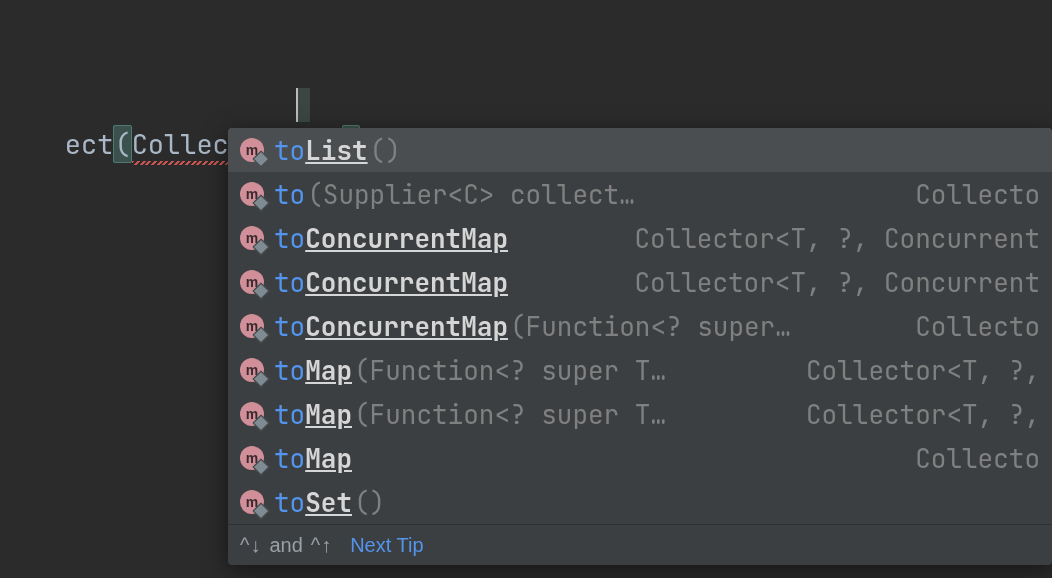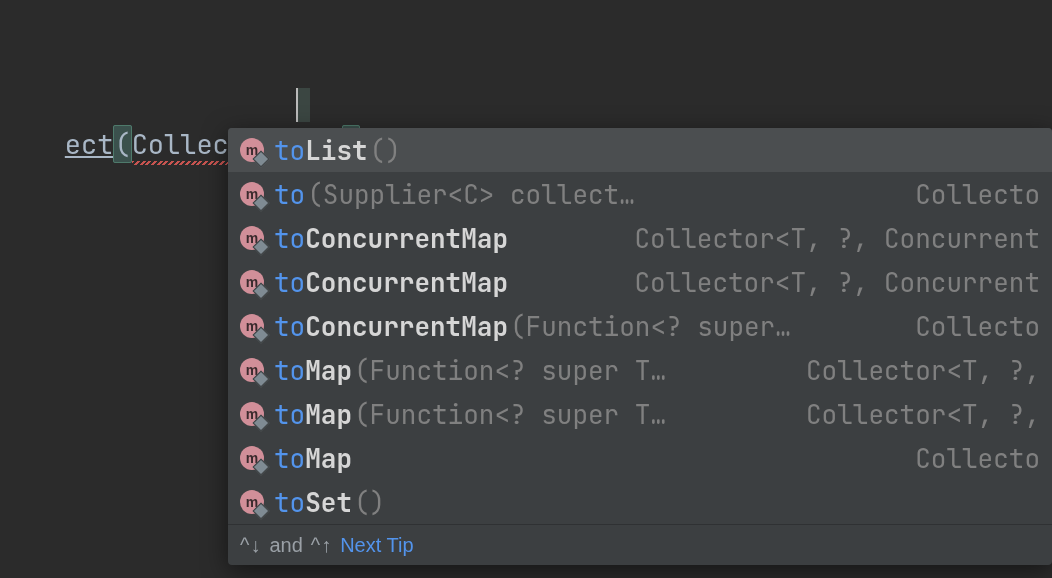--- a/index.html
+++ b/index.html
@@ -1,21 +1,21 @@
 <!DOCTYPE html>
 <html><head>
 <meta charset="utf-8">
 <style>
   html,body{margin:0;padding:0;width:1052px;height:578px;background:#2b2b2b;overflow:hidden;
             font-family:"JetBrains Mono","Fira Code","Consolas",monospace;font-size:26px;
             -webkit-font-smoothing:antialiased;}
   .editor{position:relative;width:100%;height:100%;}
   .code-line{position:absolute;left:0;top:90px;height:36px;line-height:36px;white-space:pre;
              font-size:27px;color:#a9b7c6;}
-  .code-line .trunc{color:#a9b7c6;text-decoration:underline;}
+  .code-line .trunc{color:#a9b7c6;}
   .code-line .cls{color:#a9b7c6;}
   .code-line .typed{color:#a9b7c6;}
   .code-line .semi{color:#cc7832;}
   .paren-open{position:relative;}
   .paren-close{position:relative;}
   .hl-paren{background:#3b514d;border:1px solid #4e7a6b;border-radius:2px;padding:0 0;}
   
   .sq{position:relative;}
   .sq::after{content:"";position:absolute;left:0;right:0;bottom:-3px;height:4px;
     background:repeating-linear-gradient(135deg,#c75450 0 2px,transparent 2px 4px);}
@@ -27,28 +27,28 @@
   .row{display:flex;align-items:center;height:44px;padding:0 12px;gap:10px;
        font-size:26px;white-space:nowrap;overflow:hidden;}
   .row.selected{background:#4b4e50;}
   .icon{width:24px;height:24px;border-radius:50%;background:#d18f99;display:flex;
         align-items:center;justify-content:center;position:relative;flex:0 0 24px;}
   .icon span{font:700 14px/1 "Segoe UI",Arial,sans-serif;color:#3a2a2d;}
   .icon::after{content:"";position:absolute;right:-3px;bottom:-3px;width:10px;height:10px;
                background:#7f8b93;transform:rotate(45deg);border:1px solid #3c3f41;}
   .label{display:flex;align-items:baseline;gap:0;min-width:0;}
   .match{color:#5394ec;font-weight:400;}
-  .rest{color:#d6d6d6;font-weight:700;}
+  .rest{color:#d6d6d6;font-weight:700;text-decoration:underline;}
   .params{color:#808080;font-weight:400;margin-left:2px;}
   .spacer{flex:1 1 auto;}
   .ret{color:#808080;font-weight:400;overflow:hidden;text-overflow:clip;}
   .tip{display:flex;align-items:center;gap:8px;height:40px;padding:0 12px;
        font:400 20px/1 "Segoe UI",Arial,sans-serif;color:#9aa0a6;border-top:1px solid #2f3133;}
   .tip .keys{letter-spacing:1px;}
-  .tip a{color:#5394ec;text-decoration:none;text-align:center;}
+  .tip a{color:#5394ec;text-decoration:none;margin-left:10px;text-align:center;}
 </style>
 </head>
 <body>
 <div class="editor">
 
   <div class="code-line">
     <span class="trunc">ect</span><span class="hl-paren paren-open">(</span><span class="cls sq">Collectors</span><span>.</span><span class="typed">to</span><span class="hl-paren paren-close">)</span><span> </span><span class="semi">;</span>
   </div>
 
   <div class="caret-bg" style="left:296px"></div>

